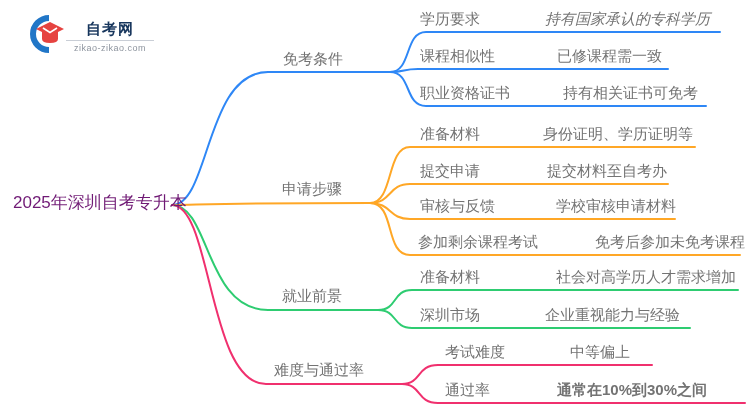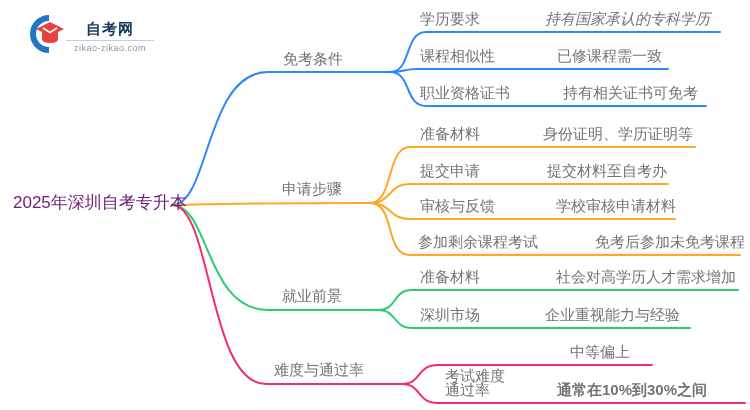--- a/index.html
+++ b/index.html
@@ -88,18 +88,18 @@
   <div class="node" style="left:418px;top:233px;">参加剩余课程考试</div>
   <div class="node" style="left:595px;top:233px;">免考后参加未免考课程</div>
 
   <div class="node" style="left:282px;top:287px;">就业前景</div>
   <div class="node" style="left:420px;top:268px;">准备材料</div>
   <div class="node" style="left:556px;top:268px;">社会对高学历人才需求增加</div>
   <div class="node" style="left:420px;top:306px;">深圳市场</div>
   <div class="node" style="left:545px;top:306px;">企业重视能力与经验</div>
 
   <div class="node" style="left:274px;top:361px;">难度与通过率</div>
-  <div class="node" style="left:445px;top:343px;margin-top:24px;">考试难度</div>
+  <div class="node" style="left:445px;top:343px;">考试难度</div>
   <div class="node" style="left:570px;top:343px;">中等偏上</div>
   <div class="node" style="left:445px;top:381px;">通过率</div>
   <div class="node" style="left:557px;top:381px;font-weight:bold;">通常在10%到30%之间</div>
 
 </div>
 
 </body></html>

